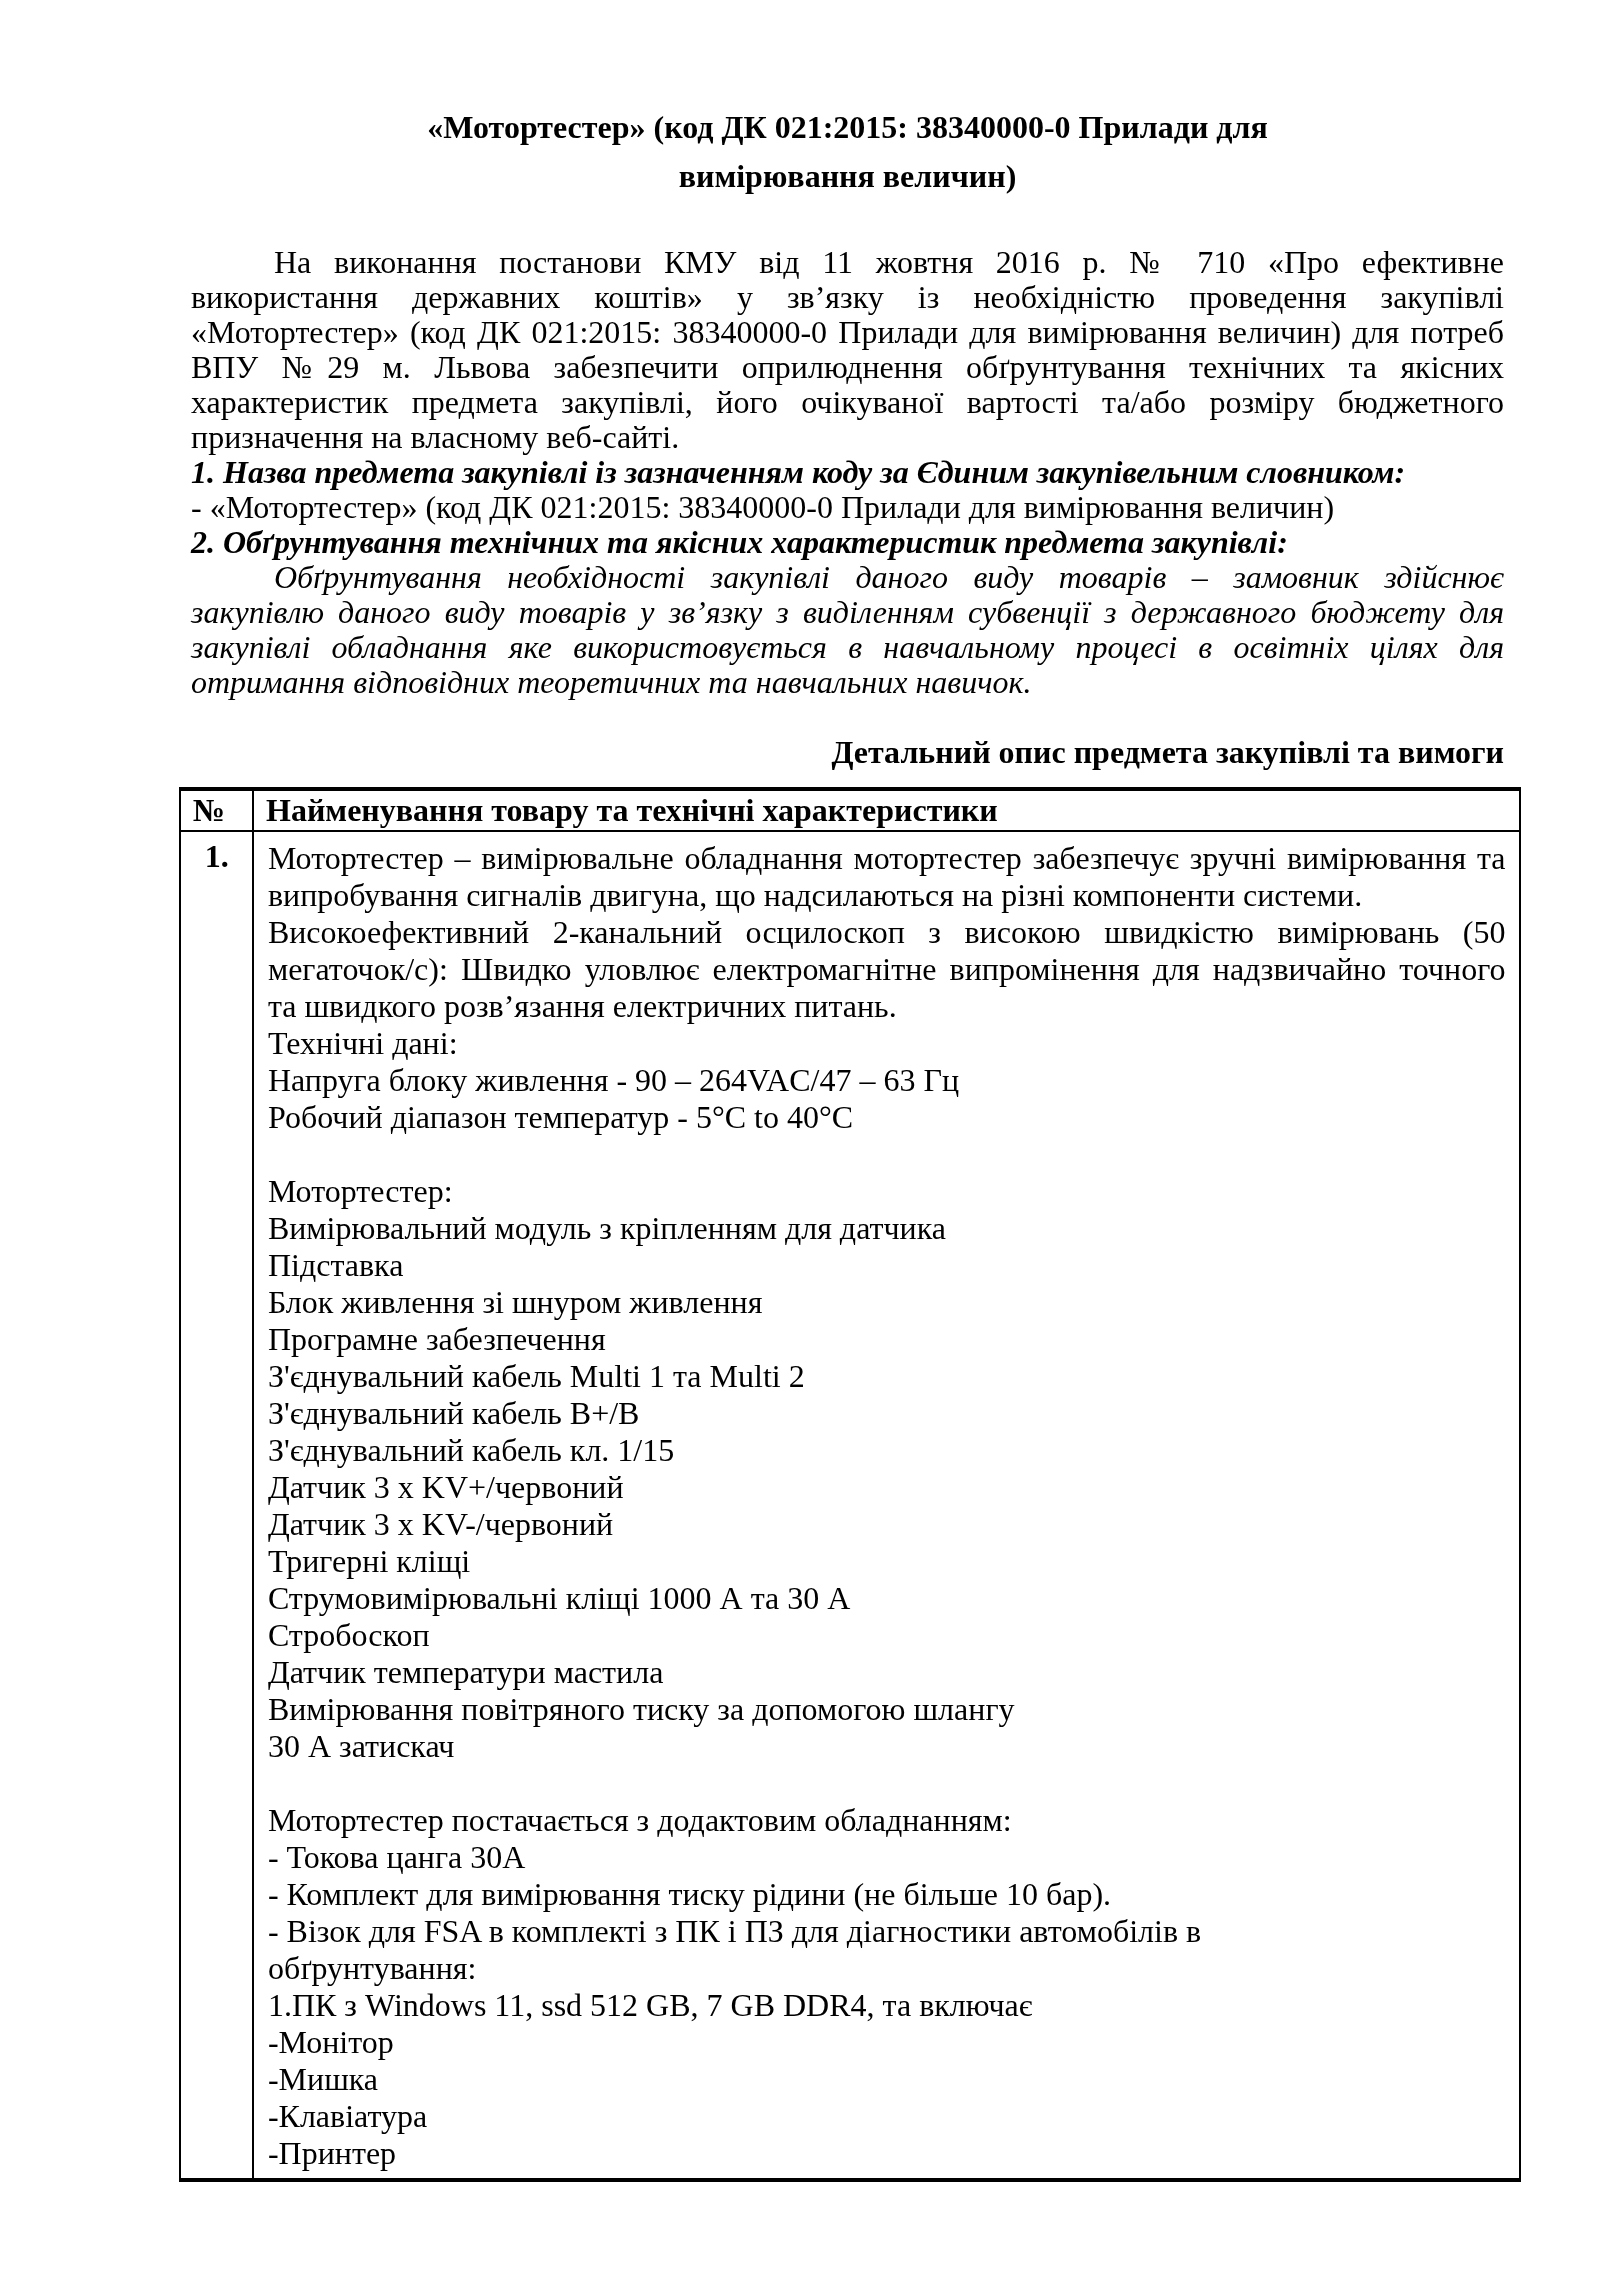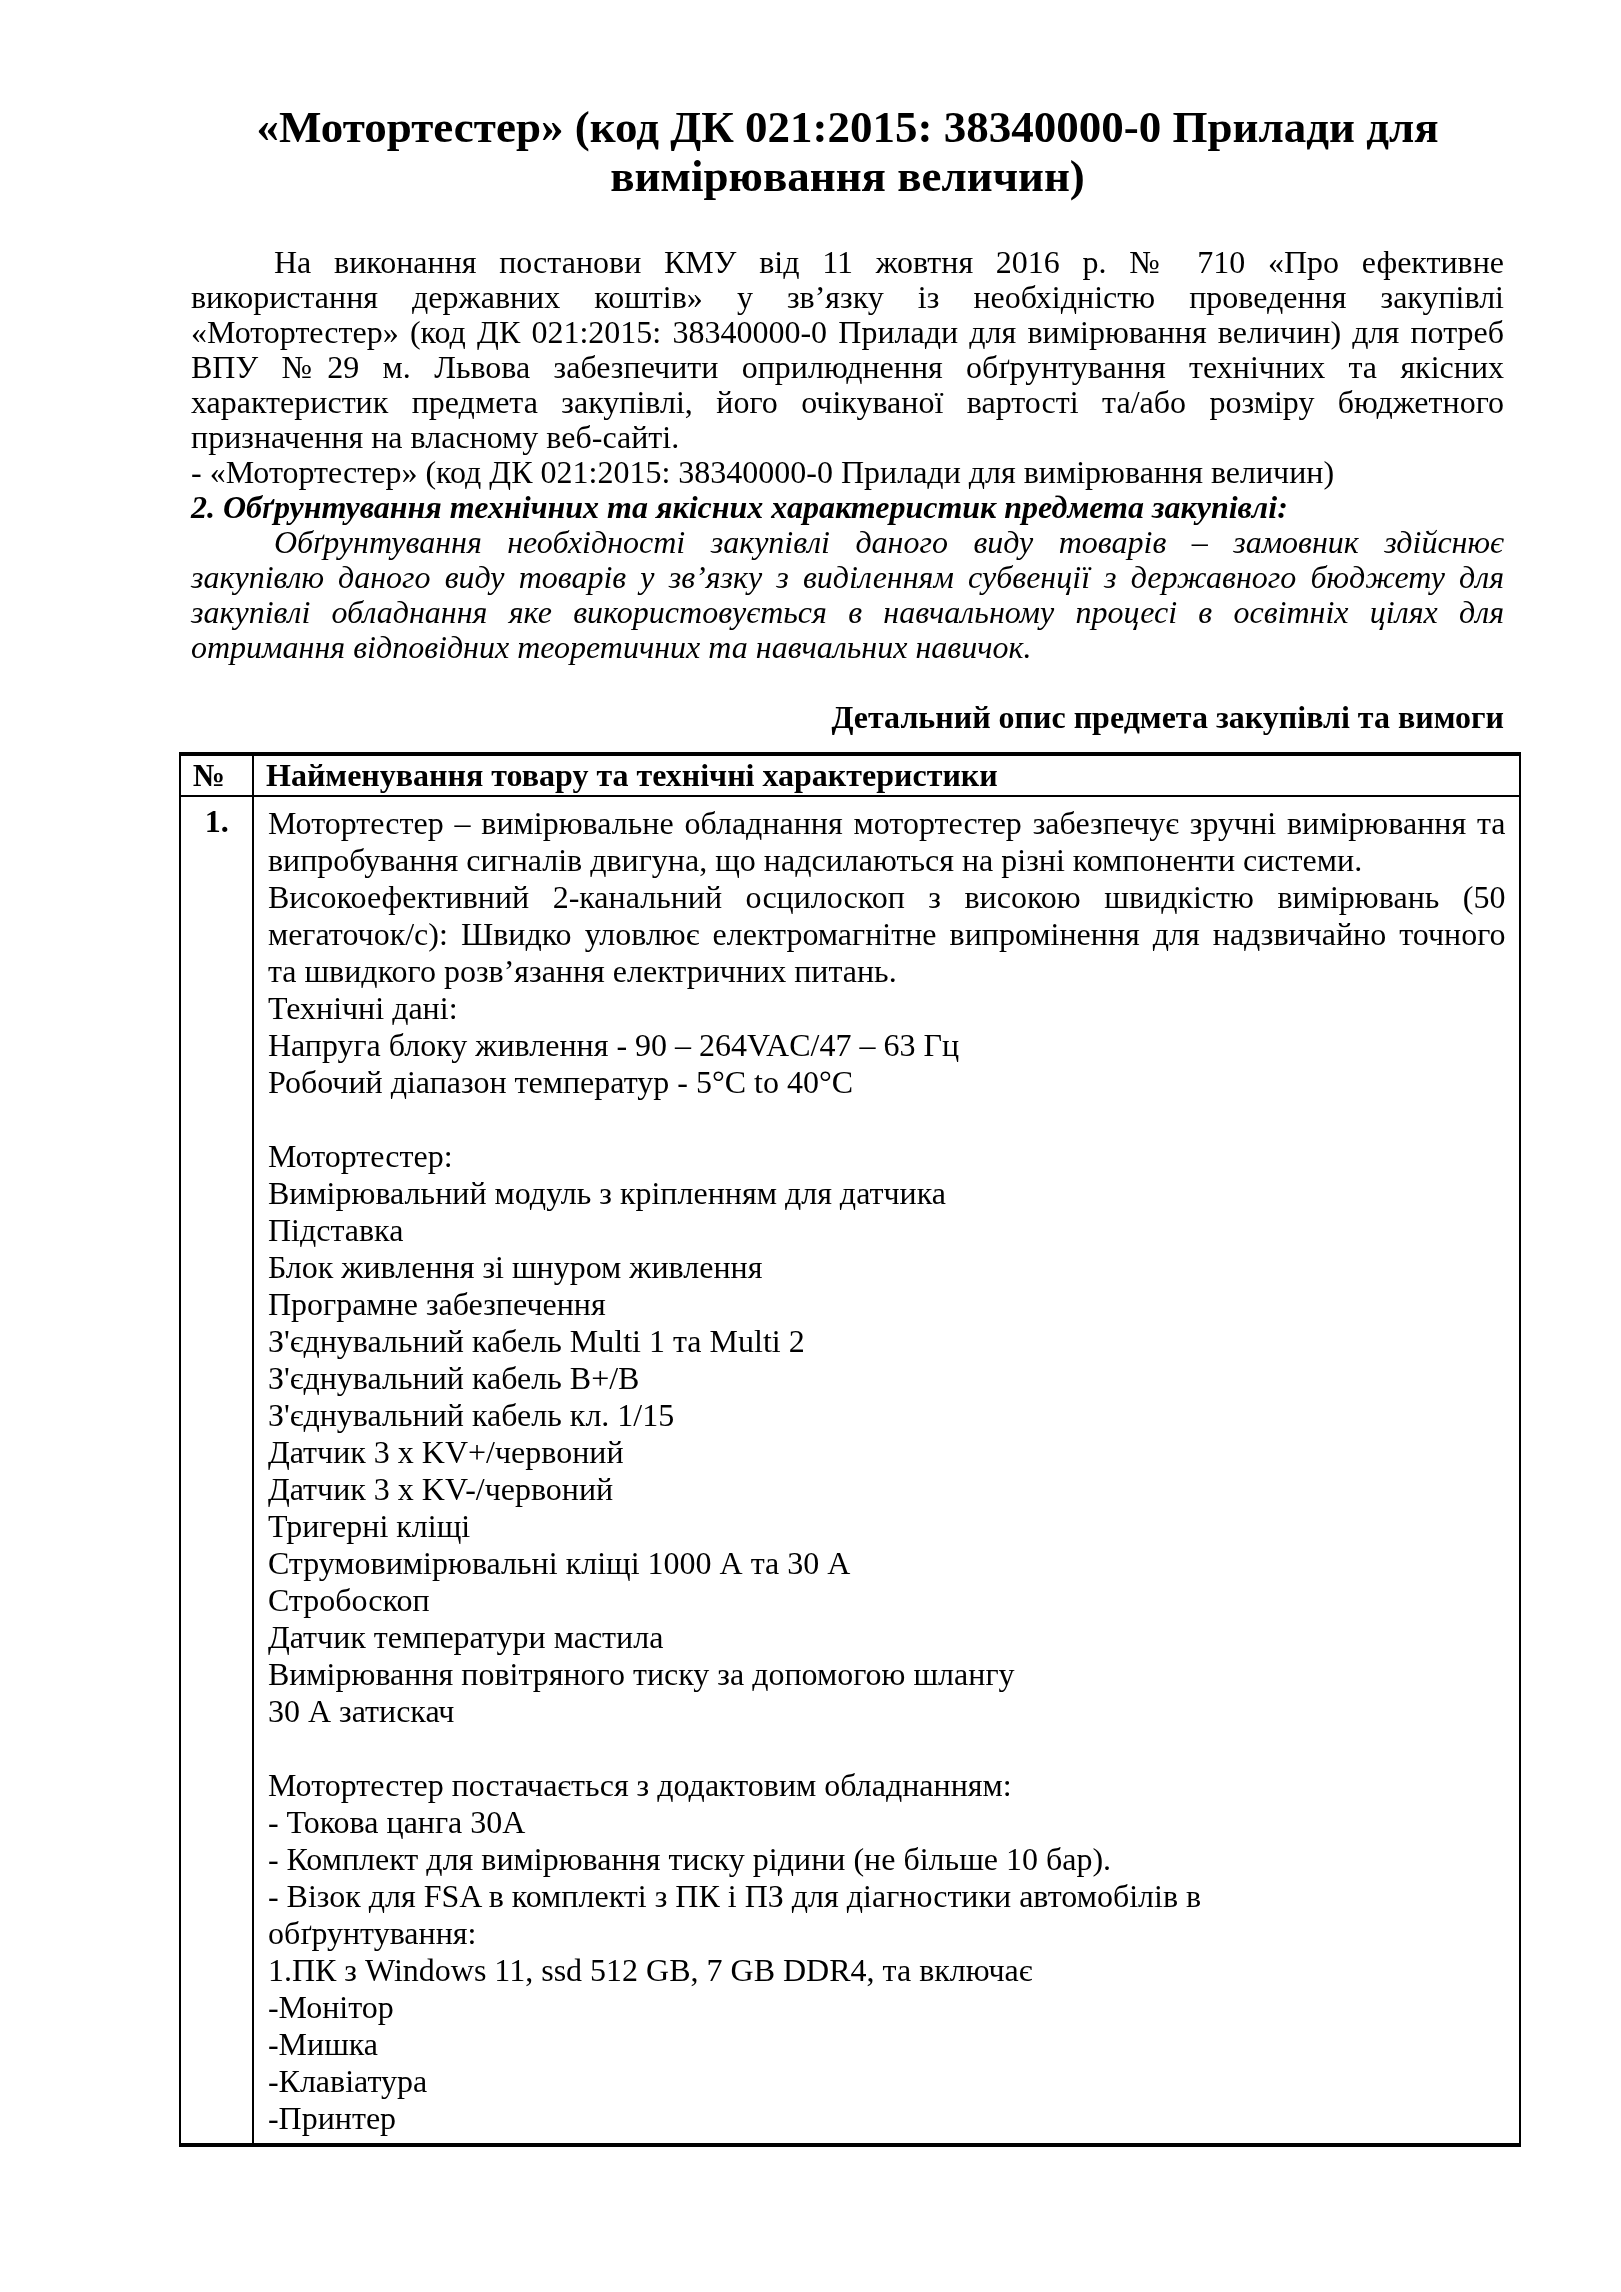--- a/index.html
+++ b/index.html
@@ -9,21 +9,21 @@
     height:2293px;
     background:#ffffff;
     box-sizing:border-box;
     padding:103px 117px 0 191px;
     font-family:"Liberation Serif","DejaVu Serif",serif;
     font-size:32px;
     line-height:35px;
     color:#000;
   }
   .doc-title{
-    font-size:45px;
+    font-size:32px;
     font-weight:bold;
     line-height:49px;
     text-align:center;
   }
   .intro-paragraph{
     margin-top:44px;
     text-align:justify;
     text-indent:83px;
   }
   .section-heading{
@@ -85,20 +85,21 @@
 
 <div class="page">
 
   <div class="doc-title">
     <div>«Мотортестер» (код ДК 021:2015: 38340000-0 Прилади для</div>
     <div>вимірювання величин)</div>
   </div>
 
   <div class="intro-paragraph">На виконання постанови КМУ від 11 жовтня 2016 р. № 710 «Про ефективне використання державних коштів» у зв’язку із необхідністю проведення закупівлі «Мотортестер» (код ДК 021:2015: 38340000-0 Прилади для вимірювання величин) для потреб ВПУ №29 м. Львова забезпечити оприлюднення обґрунтування технічних та якісних характеристик предмета закупівлі, його очікуваної вартості та/або розміру бюджетного призначення на власному веб-сайті.</div>
 
+  <div class="section-heading">1. Назва предмета закупівлі із зазначенням коду за Єдиним закупівельним словником:</div>
   <div class="section-item">- «Мотортестер» (код ДК 021:2015: 38340000-0 Прилади для вимірювання величин)</div>
 
   <div class="section-heading">2. Обґрунтування технічних та якісних характеристик предмета закупівлі:</div>
   <div class="section-paragraph">Обґрунтування необхідності закупівлі даного виду товарів – замовник здійснює закупівлю даного виду товарів у зв’язку з виділенням субвенції з державного бюджету для закупівлі обладнання яке використовується в навчальному процесі в освітніх цілях для отримання відповідних теоретичних та навчальних навичок.</div>
 
   <div class="table-caption">Детальний опис предмета закупівлі та вимоги</div>
 
   <table class="spec">
     <thead>
       <tr>

